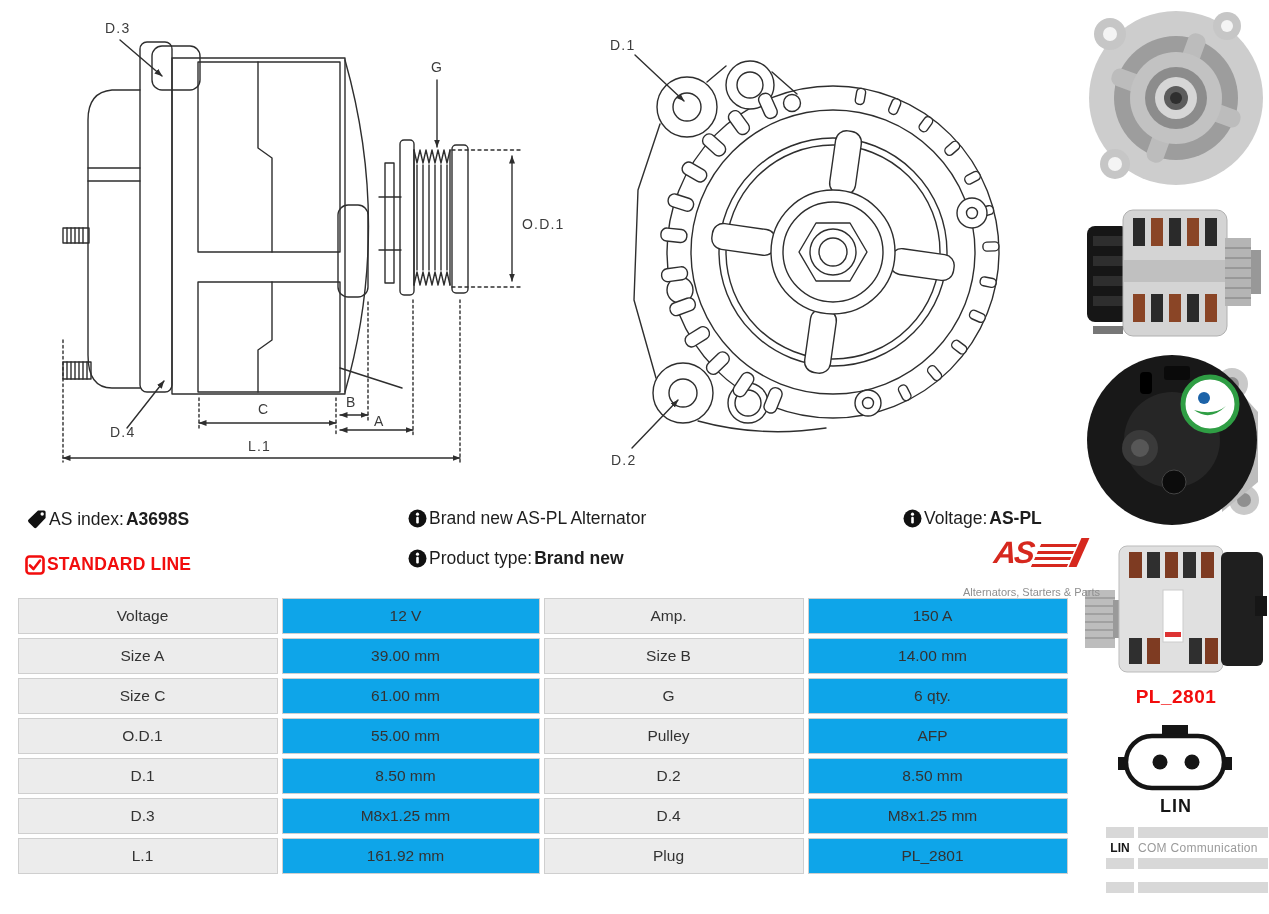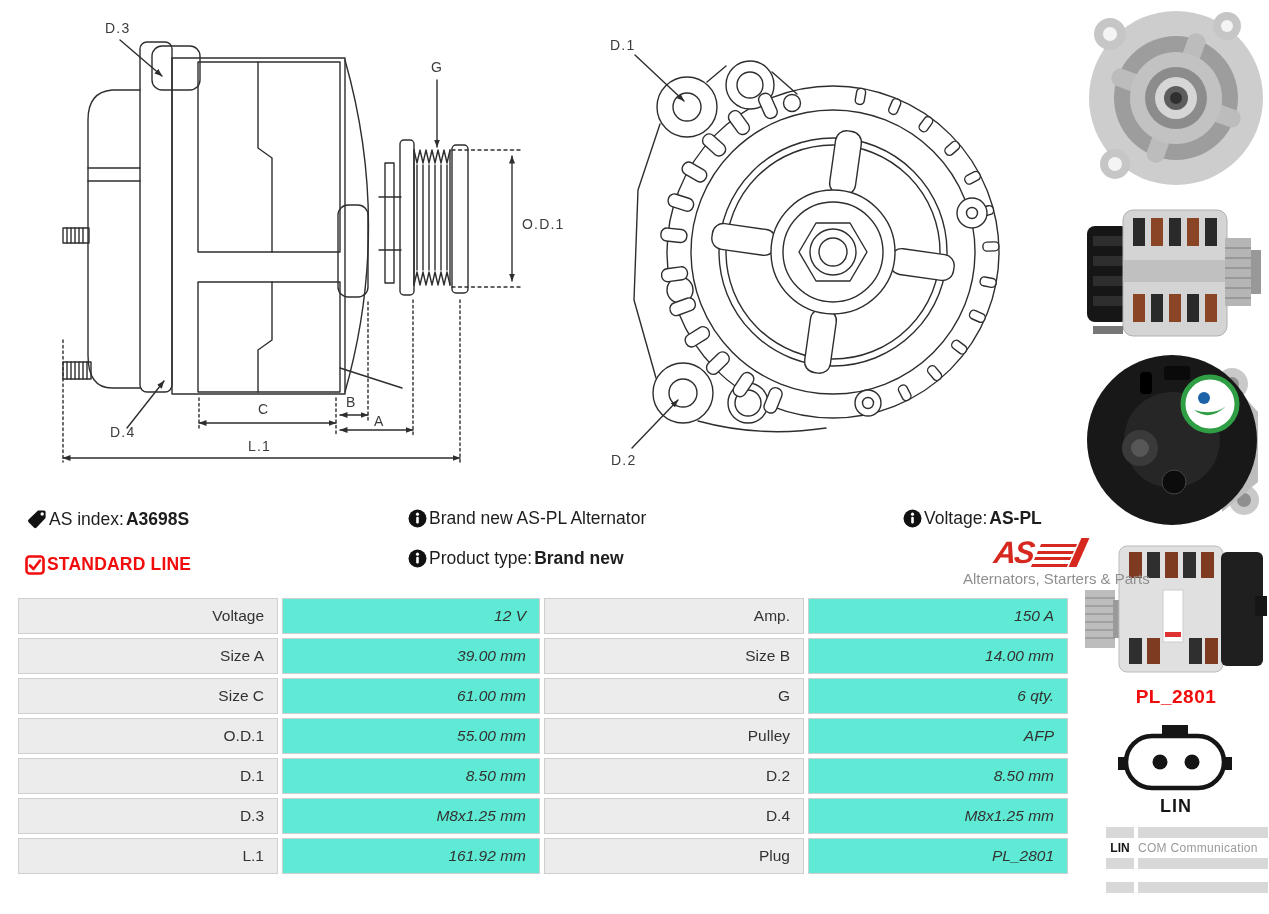--- a/index.html
+++ b/index.html
@@ -18,28 +18,28 @@
   .icn{flex:0 0 auto;display:block;}
 
   
   .as-logo{position:absolute;left:963px;top:535px;width:120px;}
   .as-logo-row{display:flex;align-items:flex-end;justify-content:flex-end;height:32px;}
   .as-logo-as{font-style:italic;font-weight:700;font-size:31px;line-height:0.9;color:#d6281e;
               letter-spacing:-2px;transform:skewX(-6deg);}
   .as-logo-flag{width:36px;height:23px;margin-left:3px;transform:skewX(-24deg);
               background:repeating-linear-gradient(#d6281e 0 3px,rgba(0,0,0,0) 3px 6.6px);}
   .as-logo-bar{width:8px;height:29px;background:#d6281e;transform:skewX(-24deg);margin-left:3px;}
-  .as-logo-tagline{font-size:15px;color:#8f8f8f;margin-top:3px;text-align:left;white-space:nowrap;}
+  .as-logo-tagline{font-size:11px;color:#8f8f8f;margin-top:19px;text-align:left;white-space:nowrap;}
 
   
   .spec{position:absolute;left:14px;top:594px;border-collapse:separate;border-spacing:4px;}
-  .spec td{height:34px;font-size:15.5px;color:#333;text-align:right;padding:0 13px 0 2px;
+  .spec td{height:34px;font-size:15.5px;color:#333;text-align:center;padding:0 13px 0 2px;
            border:1px solid #cfcfcf;}
   .spec td.lbl{background:#ececec;}
-  .spec td.val{background:#5eead4;font-style:italic;}
+  .spec td.val{background:#0ea5e9;}
 
   
   .photo{position:absolute;}
 
   
   .plug-code{position:absolute;left:1085px;top:686px;width:182px;text-align:center;
              font-size:19px;font-weight:700;color:#f20d0d;letter-spacing:0.5px;}
   .connector{position:absolute;left:1118px;top:720px;}
   .plug-type{position:absolute;left:1085px;top:796px;width:182px;text-align:center;
              font-size:18px;font-weight:700;color:#151515;letter-spacing:1px;}

